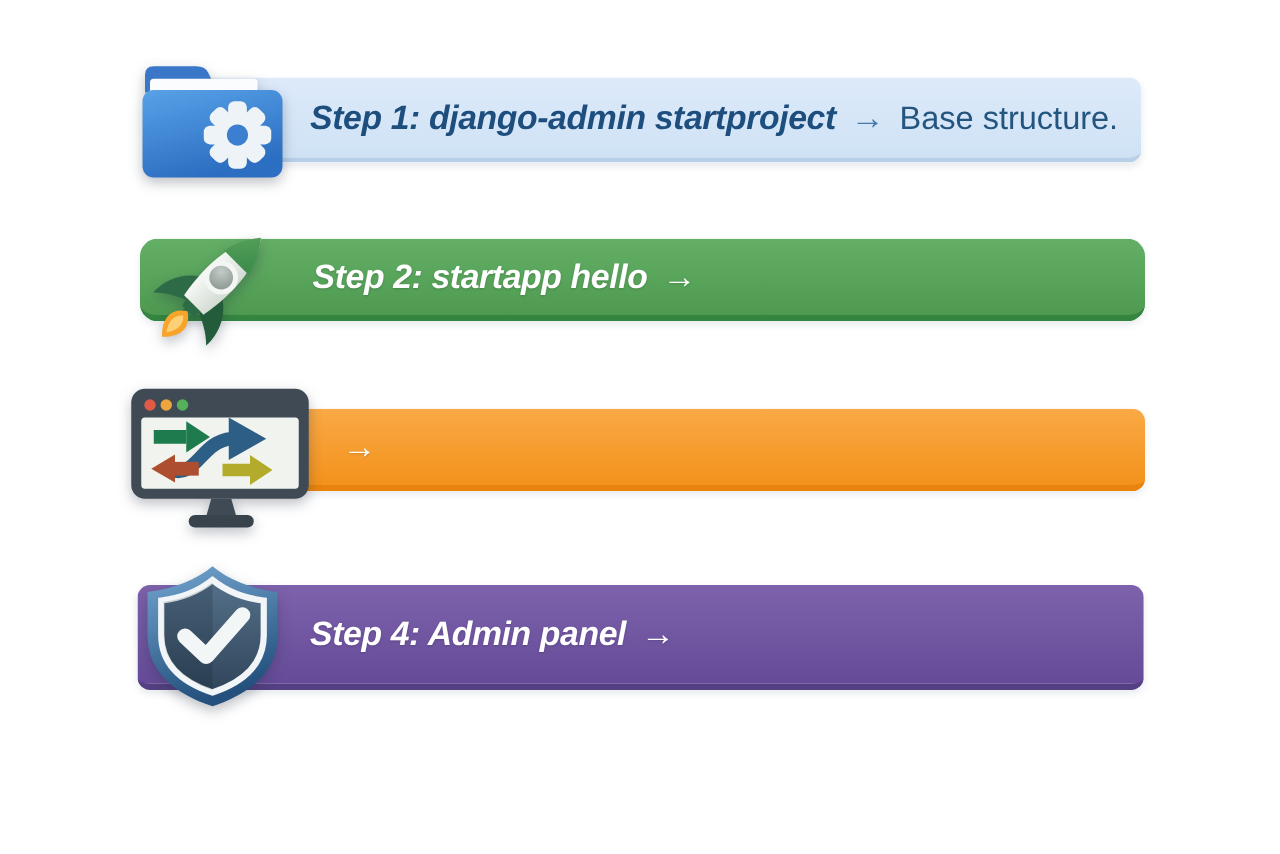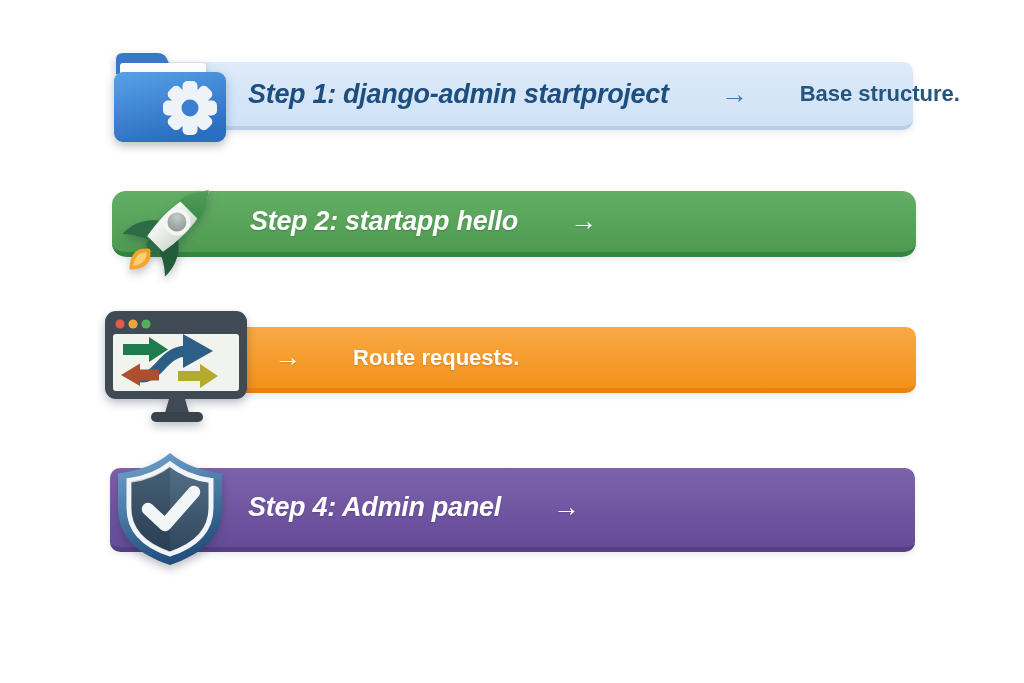--- a/index.html
+++ b/index.html
@@ -5,32 +5,31 @@
   html,body { margin:0; padding:0; background:#ffffff; }
   .canvas {
     position:relative; width:1024px; height:683px;
     background:#ffffff; overflow:hidden;
     font-family:"Liberation Sans", sans-serif;
   }
   .banner {
     position:absolute; display:flex; align-items:center;
     border-radius:10px; box-sizing:border-box; white-space:nowrap;
     box-shadow:0 3px 6px rgba(40,60,90,0.10);
-    gap:40px;
   }
   .b1 { left:132px; top:62px;  width:781px; height:68px; padding-left:116px;
         background:linear-gradient(180deg,#ddeafa,#cfe2f5); border-bottom:4px solid #b7cfe9; }
   .b2 { left:112px; top:191px; width:804px; height:66px; padding-left:138px;
         background:linear-gradient(180deg,#64af66,#4e9a51); border-bottom:5px solid #338540;border-radius:14px; }
   .b3 { left:148px; top:327px; width:768px; height:66px; padding-left:114px;
         background:linear-gradient(180deg,#f9a945,#f3921c); border-bottom:5px solid #e8830e; }
   .b4 { left:110px; top:468px; width:805px; height:84px; padding-left:138px;
         background:linear-gradient(180deg,#7d62ab,#654b98); border-bottom:5px solid #544082; }
   .t-title  { font-style:italic; font-weight:700; font-size:27px; letter-spacing:-0.3px; }
-  .t-result { font-weight:700; font-size:22px; }
+  .t-result { font-weight:400; font-size:26px; }
   .t-arrow  { font-weight:700; font-size:27px; margin:0 12px; line-height:1; }
   .dark  .t-title  { color:#1d4e7e; }
   .dark  .t-result { color:#24557f; }
   .dark  .t-arrow  { color:#4879ae; }
   .light .t-title, .light .t-result, .light .t-arrow { color:#ffffff; }
   .light span { text-shadow:0 1px 2px rgba(0,0,0,0.18); }
   .icon { position:absolute; filter:drop-shadow(0 4px 5px rgba(30,40,60,0.30)); }
   .i-folder  { left:110px; top:48px;  width:120px; height:98px;  }
   .i-rocket  { left:112px; top:163px; width:128px; height:124px; }
   .i-monitor { left:101px; top:305px; width:152px; height:122px; }
@@ -95,21 +94,20 @@
       <path d="M0,36 C5,40 6,47 0,55 C-6,47 -5,40 0,36 Z" fill="#fcd077"></path>
       <path d="M0,-52 C13,-36 17,-8 11,24 L-11,24 C-17,-8 -13,-36 0,-52 Z" fill="url(#rb)"></path>
       <path d="M0,-52 C8,-42 12,-33 13.6,-24 L-13.6,-24 C-12,-33 -8,-42 0,-52 Z" fill="url(#rn)"></path>
       <path d="M-8,24 L8,24 L6,31 L-6,31 Z" fill="#2d6b46"></path>
       <circle cx="0" cy="-7" r="11.5" fill="url(#rw)" stroke="#f3f6f3" stroke-width="4"></circle>
     </g>
   </svg>
 
   <div class="banner b3 light">
     <span class="t-arrow">→</span>
-    <span class="t-result">Route requests.</span>
   </div>
   <svg class="icon i-monitor" viewBox="0 0 152 122">
     <rect x="4" y="6" width="142" height="88" rx="11" fill="#3f4a54"></rect>
     <circle cx="19" cy="19" r="4.6" fill="#e15a47"></circle>
     <circle cx="32" cy="19" r="4.6" fill="#eda63e"></circle>
     <circle cx="45" cy="19" r="4.6" fill="#55b05b"></circle>
     <rect x="12" y="29" width="126" height="57" rx="3" fill="#f1f3ef"></rect>
     <g fill="#1e7b4d">
       <rect x="22" y="39" width="26" height="11"></rect>
       <polygon points="48,32 48,57 67,44.5"></polygon>

